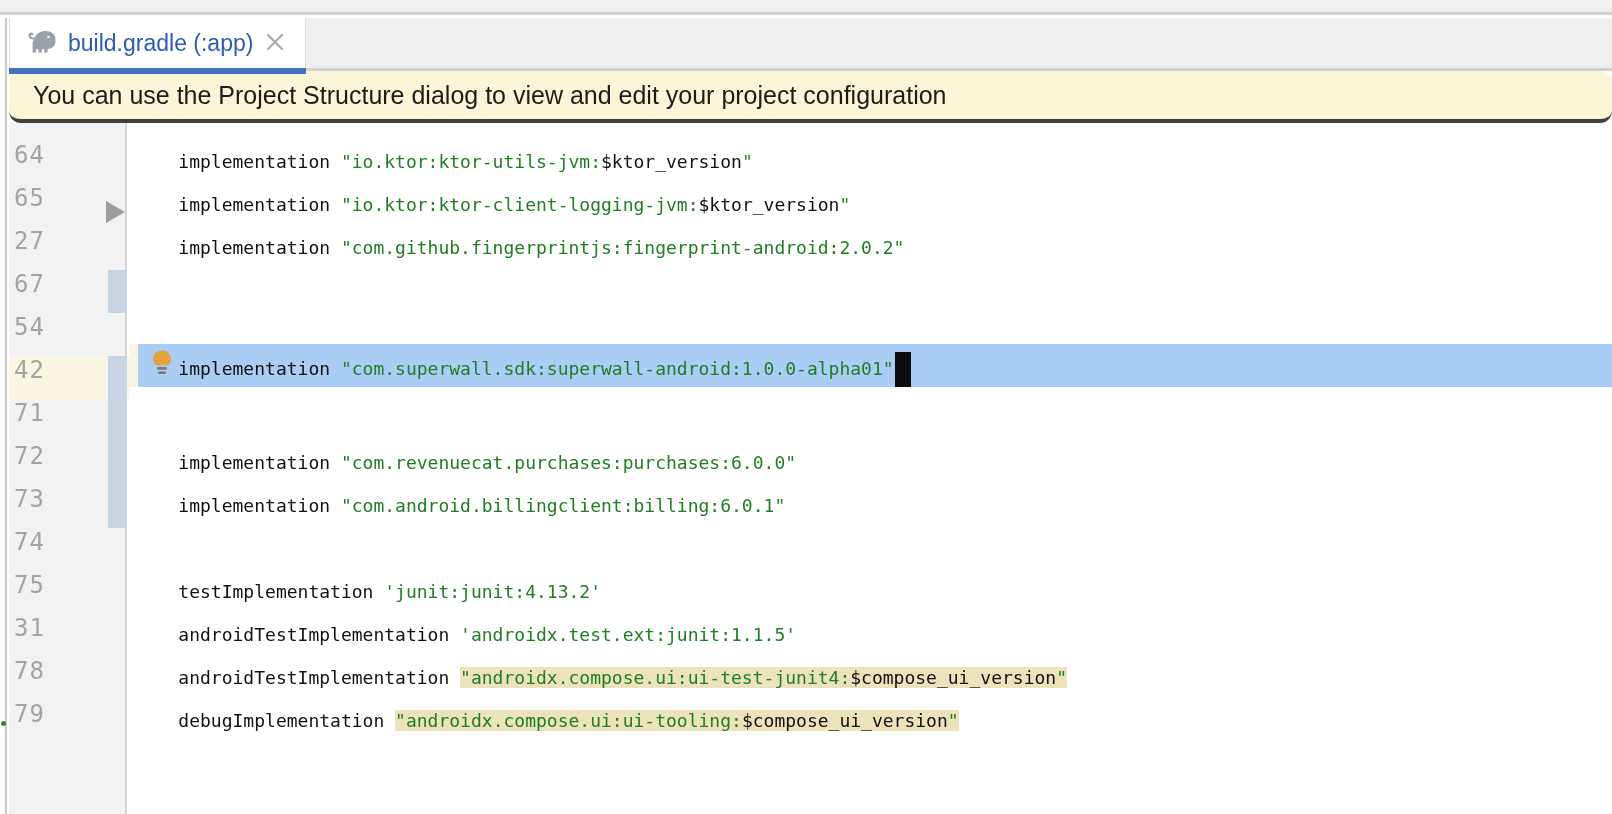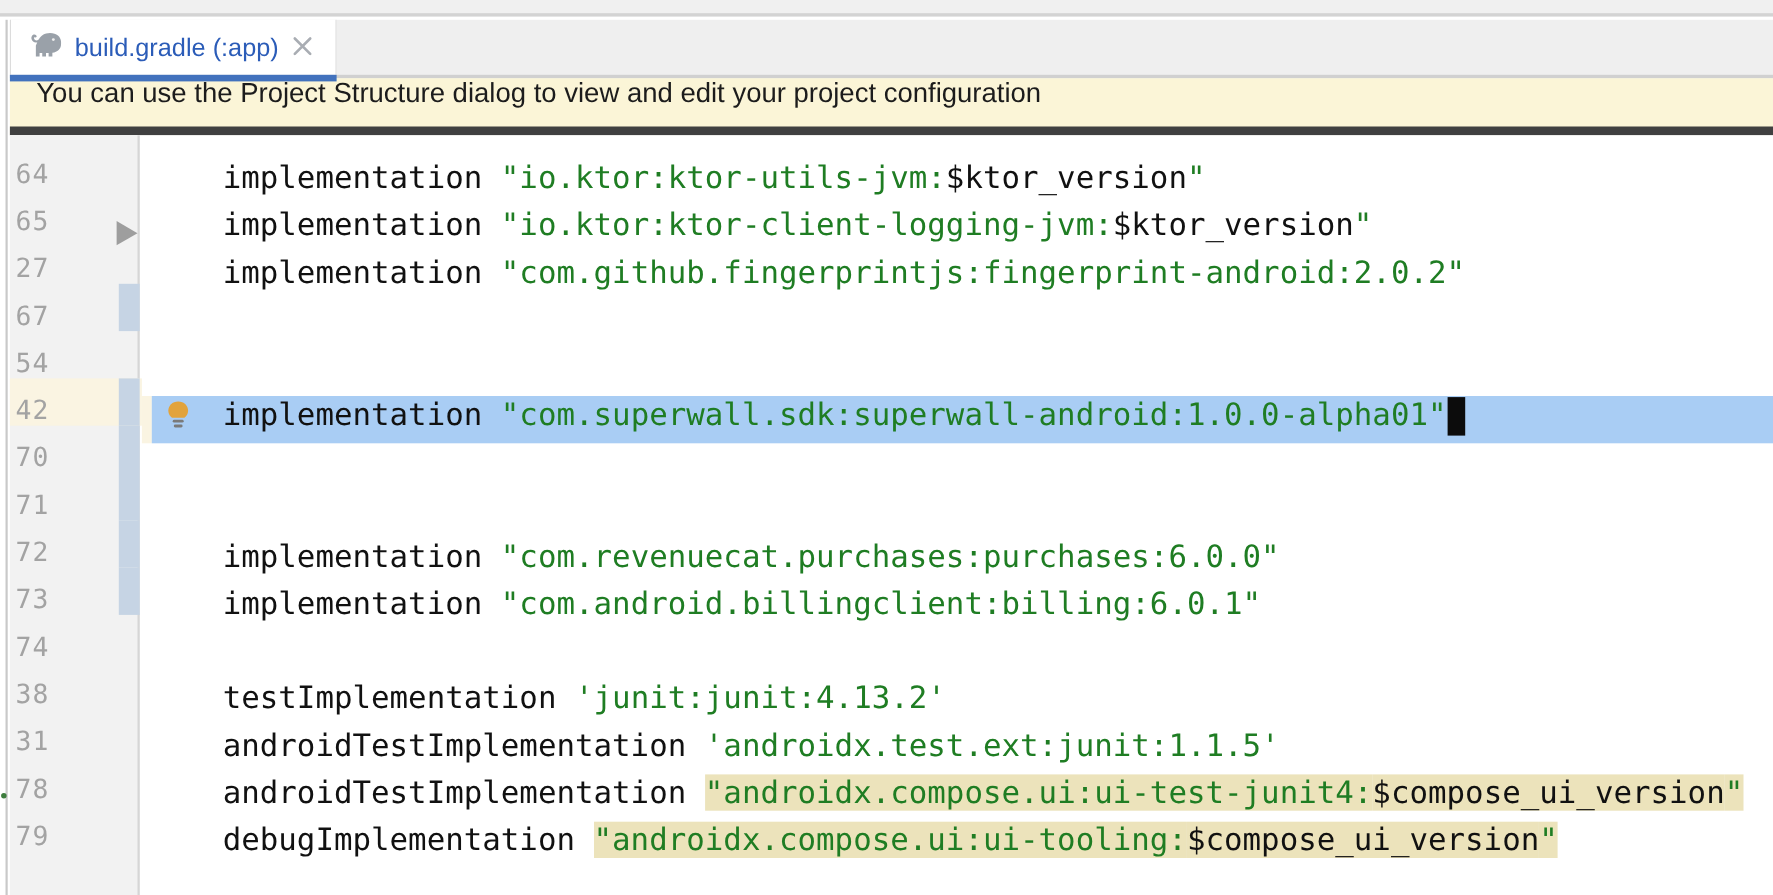--- a/index.html
+++ b/index.html
@@ -26,40 +26,40 @@
   .tab { width:297px; height:50px; background:#ffffff;
     border-left:1px solid #dcdcdc; border-right:1px solid #dcdcdc;
     display:flex; align-items:center; padding:0 14px 0 17px; cursor:default; }
   .tab-accent { position:absolute; left:0; top:50px; width:297px; height:6px;
     background:#4272bd; z-index:2; }
   .tab-title { color:#2b5cb8; font-size:23px; margin:0 12px 0 10px; white-space:nowrap; }
   .gradle-icon { flex:none; }
   .close-x { flex:none; margin-top:2px; }
 
   
-  .banner { height:52px; background:#fbf5d7; border-bottom:8px solid #404040;
-    display:flex; align-items:flex-start; padding-left:24px; flex:none; }
+  .banner { height:52px; background:#fbf5d7; border-bottom:4px solid #404040;
+    display:flex; align-items:center; padding-left:24px; flex:none;border-radius:12px; }
   .banner-text { font-size:25px; color:#1c1c1c; }
 
   
   .editor { position:relative; flex:1; overflow:visible; background:#ffffff;
     font-family:"DejaVu Sans Mono", monospace; }
   .gutter-bg { position:absolute; left:0; top:0; bottom:-10px; width:118px;
     background:#f2f2f2; border-right:2px solid #d6d6d6; }
   #rows { position:absolute; left:0; top:6px; right:0; }
   .row { display:flex; height:43px; }
   .gut { flex:none; width:120px; position:relative; height:100%;
-    display:flex; align-items:flex-end; padding-left:5px; }
+    display:flex; align-items:flex-start; padding-left:5px;margin-top:12px; }
   .gut.current { background:#faf4e2; }
   .num { font-size:24px; color:#a3a3a3; letter-spacing:1px; }
   .vcs { position:absolute; left:99px; top:0; width:19px; height:100%;
     background:#c6d4e4; }
   .code { flex:1; position:relative; height:100%;
-    display:flex; align-items:flex-start; padding-left:6px;
-    font-size:28px; color:#111111;margin-top:16px; }
+    display:flex; align-items:flex-end; padding-left:6px;
+    font-size:18px; color:#111111; }
   .cream { position:absolute; left:0; top:0; width:9px; height:100%; background:#faf4e2; }
   .selbg { position:absolute; left:9px; right:0; top:0; height:100%; background:#a9cdf4; }
   .txt { position:relative; z-index:1; white-space:pre; }
   .seg-string { color:#1f7d23; }
   .seg-code { color:#111111; }
   .hl { background:#ece3bb; }
   .cursor { display:inline-block; width:16px; height:35px; background:#0c0c0c;
     vertical-align:middle; margin-left:1px; }
   .bulb { position:absolute; left:20px; top:50%; transform:translateY(-50%); z-index:2; }
   .fold-marker { position:absolute; left:97px; top:78px; width:0; height:0; z-index:3;
@@ -152,29 +152,20 @@
               <span class="bulb"><svg width="26" height="31" viewBox="0 0 26 31">
                   <path d="M13 2C7.6 2 4 5.9 4 10.4c0 3 1.7 5 3.4 6.4h11.2C20.3 15.4 22 13.4 22 10.4 22 5.9 18.4 2 13 2Z" fill="#e2a33c"></path>
                   <rect x="8" y="18.6" width="10" height="2.6" rx="1.3" fill="#7a7a7a"></rect>
                   <rect x="9" y="23" width="8" height="2.6" rx="1.3" fill="#7a7a7a"></rect>
                 </svg></span>
               <span class="txt"><span class="seg-code">    implementation </span><span class="seg-string">"com.superwall.sdk:superwall-android:1.0.0-alpha01"</span><span class="cursor"></span></span>
             </div>
           </div>
           <div class="row">
             <div class="gut">
-              <span class="num">70</span>
-              <span class="vcs"></span>
-            </div>
-            <div class="code">
-              <span class="txt"></span>
-            </div>
-          </div>
-          <div class="row">
-            <div class="gut">
               <span class="num">71</span>
               <span class="vcs"></span>
             </div>
             <div class="code">
               <span class="txt"></span>
             </div>
           </div>
           <div class="row">
             <div class="gut">
               <span class="num">72</span>
@@ -196,21 +187,21 @@
           <div class="row">
             <div class="gut">
               <span class="num">74</span>
             </div>
             <div class="code">
               <span class="txt"></span>
             </div>
           </div>
           <div class="row">
             <div class="gut">
-              <span class="num">38</span>
+              <span class="num">75</span>
             </div>
             <div class="code">
               <span class="txt"><span class="seg-code">    testImplementation </span><span class="seg-string">'junit:junit:4.13.2'</span></span>
             </div>
           </div>
           <div class="row">
             <div class="gut">
               <span class="num">31</span>
             </div>
             <div class="code">

